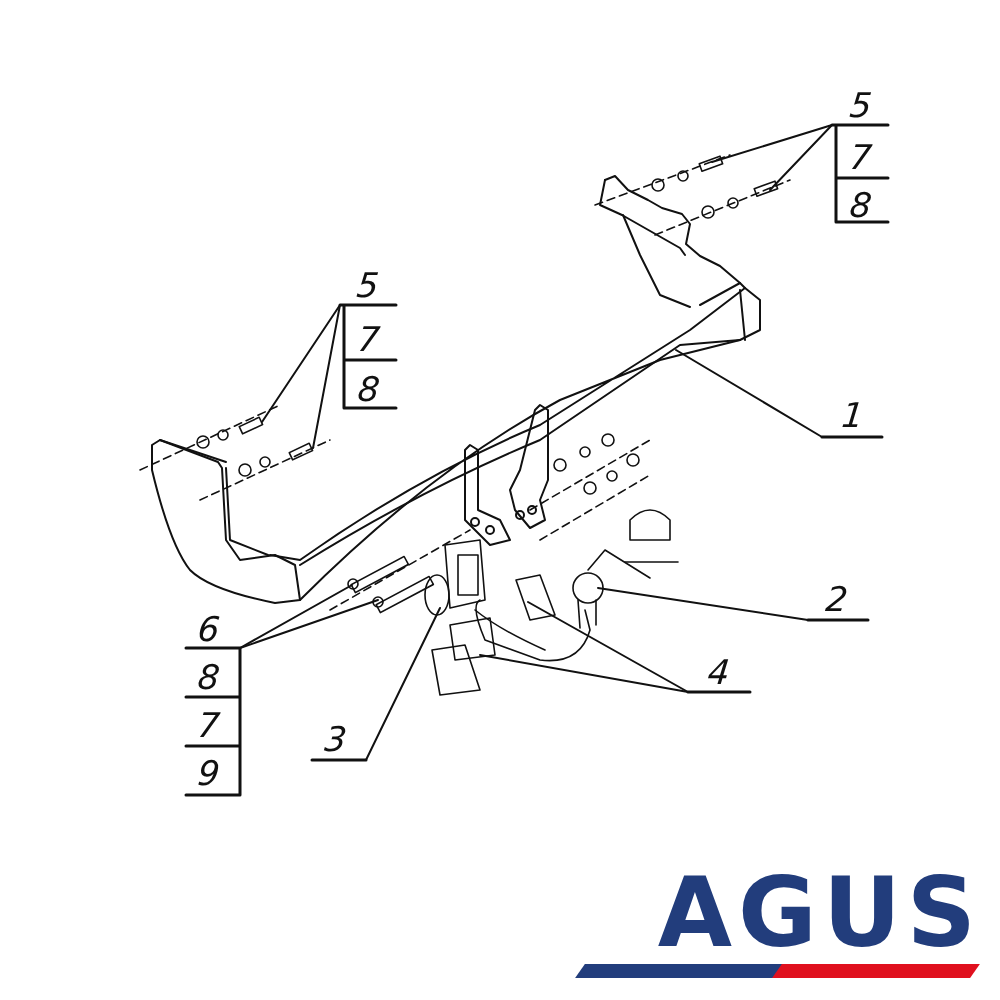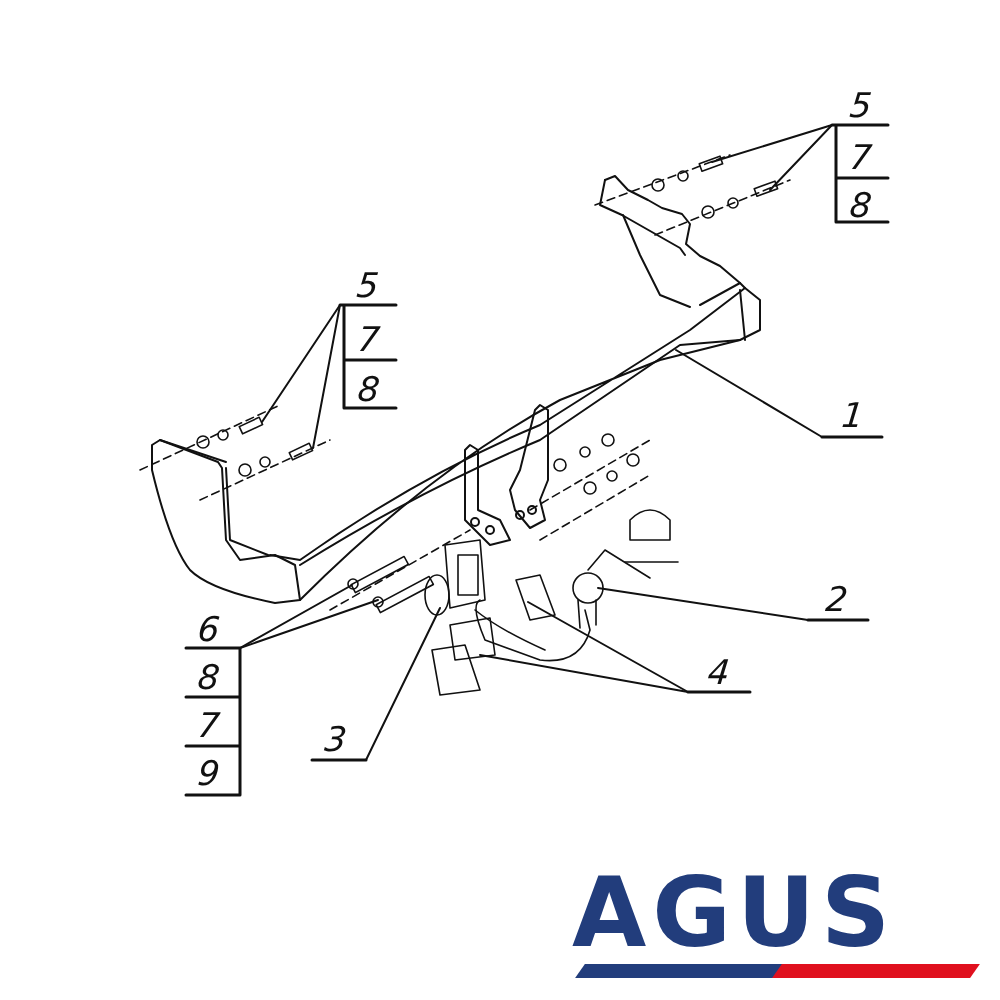--- a/index.html
+++ b/index.html
@@ -1,20 +1,20 @@
 <!DOCTYPE html>
 <html><head>
 <meta charset="utf-8">
 <style>
   html,body{margin:0;padding:0;background:#ffffff;}
   body{width:1000px;height:1000px;position:relative;overflow:hidden;font-family:"DejaVu Sans",sans-serif;}
   #drawing{position:absolute;left:0;top:0;width:1000px;height:1000px;}
   .lbl{position:absolute;font-family:"DejaVu Sans",sans-serif;font-size:34px;font-style:italic;color:#111;line-height:1;transform:skewX(-6deg);}
   .logo{position:absolute;left:572px;top:868px;width:410px;height:115px;}
-  .logo-text{position:absolute;left:0;top:0;width:410px;text-align:left;font-family:"DejaVu Sans",sans-serif;font-weight:bold;font-size:96px;letter-spacing:6px;color:#223d7c;line-height:90px;}
+  .logo-text{position:absolute;left:0;top:0;width:410px;text-align:right;font-family:"DejaVu Sans",sans-serif;font-weight:bold;font-size:96px;letter-spacing:6px;color:#223d7c;line-height:90px;}
   .bar-blue{position:absolute;left:8px;top:96px;width:200px;height:14px;background:#223d7c;transform:skewX(-35deg);}
   .bar-red{position:absolute;left:205px;top:96px;width:198px;height:14px;background:#e0101e;transform:skewX(-35deg);}
 </style>
 </head>
 <body>
 
 <svg id="drawing" viewBox="0 0 1000 1000" xmlns="http://www.w3.org/2000/svg" fill="none" stroke="#111" stroke-width="2" stroke-linejoin="round" stroke-linecap="round">
 
   <g>
     <path d="M152 445 L160 440 L218 462 L222 468 L226 540 L240 560 L275 555 L295 565 L300 600 L275 603 Q210 590 190 570 Q170 545 152 470 Z"></path>

